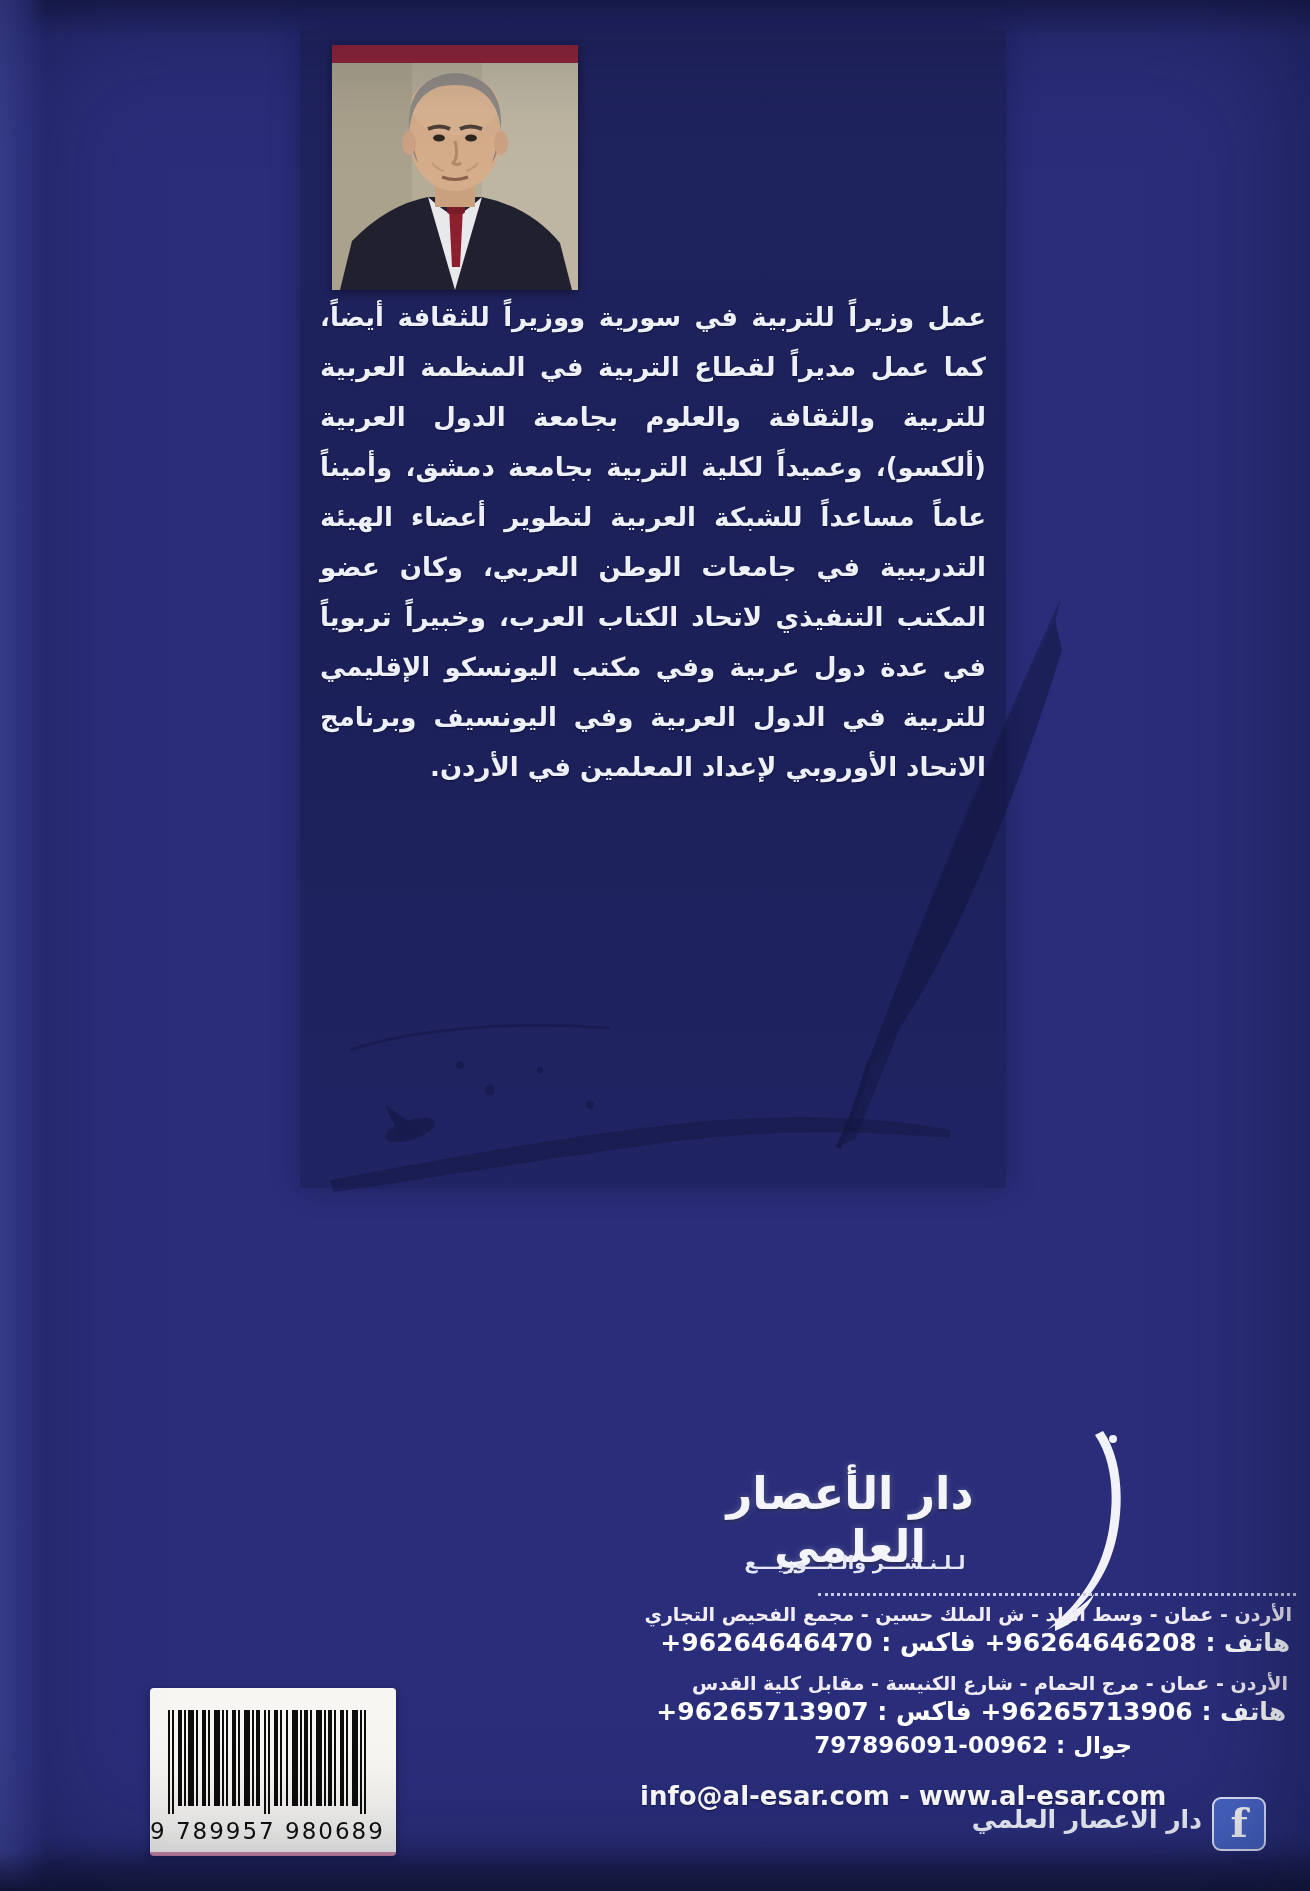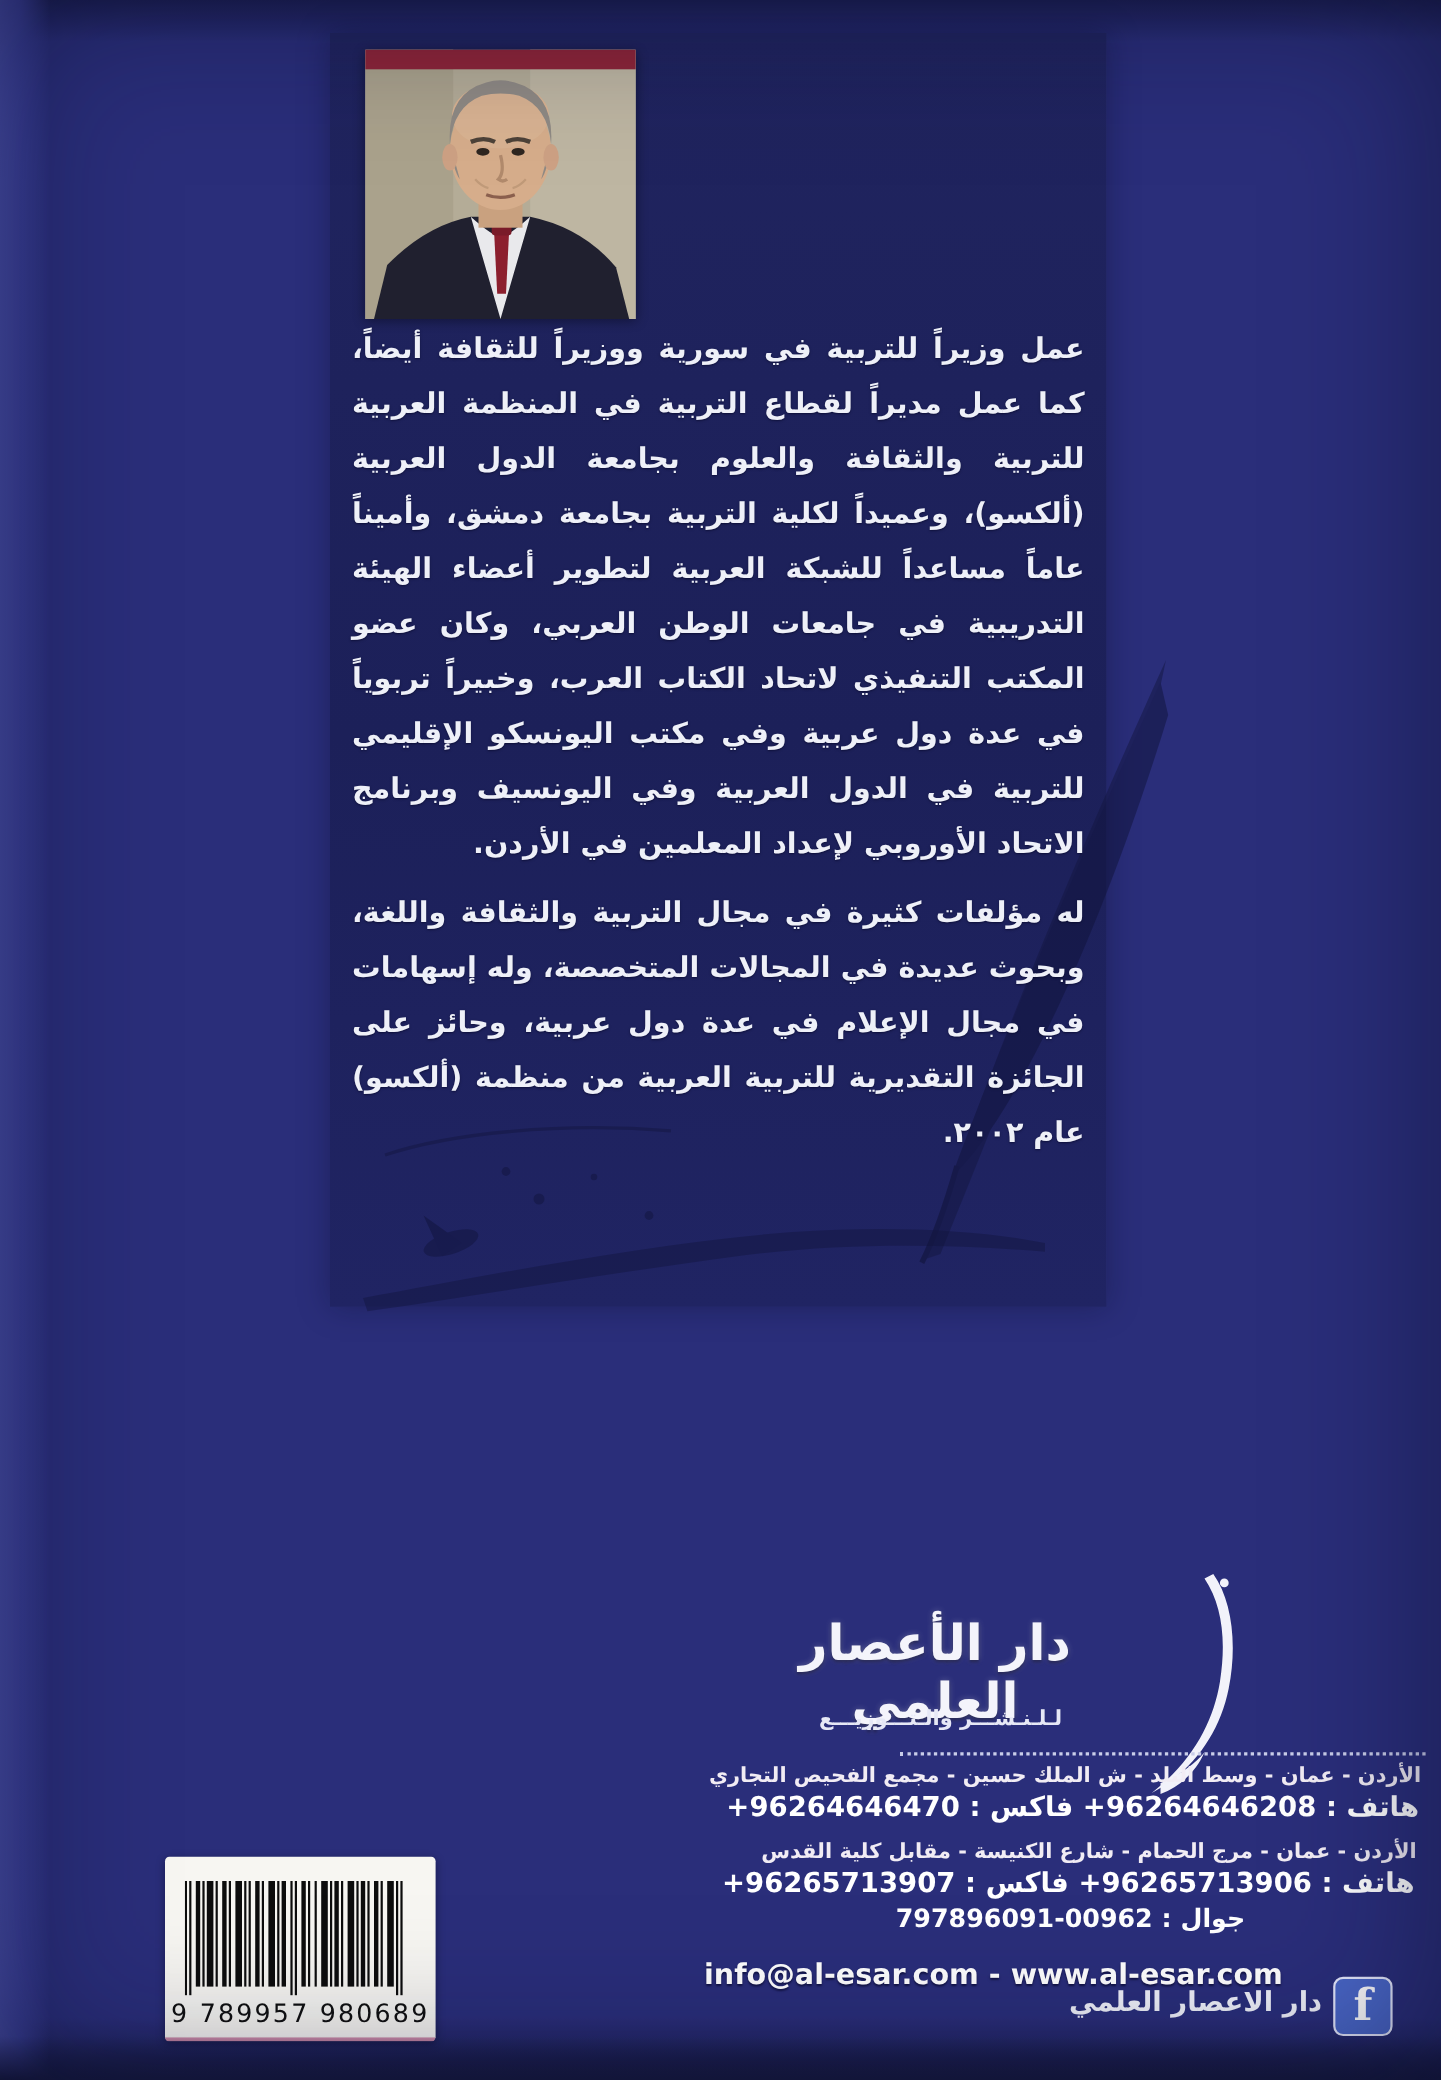--- a/index.html
+++ b/index.html
@@ -86,21 +86,21 @@
   }
 
   .barcode{
     position:absolute;left:150px;top:1688px;width:246px;height:164px;
     background:#f7f6f2;border-radius:4px;
     border-bottom:4px solid #d68fae;
     box-shadow:0 2px 8px rgba(0,0,20,.4);
   }
   .barcode svg{position:absolute;left:18px;top:22px;}
   .barcode-num{
-    position:absolute;left:0;bottom:8px;width:100%;text-align:center;
+    position:absolute;left:0;bottom:8px;width:100%;text-align:left;
     color:#101010;font-size:23px;letter-spacing:2px;
     font-family:"DejaVu Sans",sans-serif;
   }
 </style>
 </head>
 <body>
 
 <div class="cover">
   <div class="edge-left"></div>
 
@@ -155,21 +155,20 @@
       <path d="M123,96 Q127,112 121,118 Q125,121 129,118" stroke="#b18a6c" stroke-width="3" fill="none"></path>
       <path d="M110,132 Q123,137 136,132" stroke="#8a5f4d" stroke-width="3" fill="none"></path>
       <path d="M100,118 Q105,124 112,126" stroke="#c09a79" stroke-width="2" fill="none"></path>
       <path d="M146,118 Q141,124 134,126" stroke="#c09a79" stroke-width="2" fill="none"></path>
     </svg>
   </div>
 
 
   <div class="bio-text">
     <p>عمل وزيراً للتربية في سورية ووزيراً للثقافة أيضاً، كما عمل مديراً لقطاع التربية في المنظمة العربية للتربية والثقافة والعلوم بجامعة الدول العربية (ألكسو)، وعميداً لكلية التربية بجامعة دمشق، وأميناً عاماً مساعداً للشبكة العربية لتطوير أعضاء الهيئة التدريبية في جامعات الوطن العربي، وكان عضو المكتب التنفيذي لاتحاد الكتاب العرب، وخبيراً تربوياً في عدة دول عربية وفي مكتب اليونسكو الإقليمي للتربية في الدول العربية وفي اليونسيف وبرنامج الاتحاد الأوروبي لإعداد المعلمين في الأردن.</p>
-    <p>له مؤلفات كثيرة في مجال التربية والثقافة واللغة، وبحوث عديدة في المجالات المتخصصة، وله إسهامات في مجال الإعلام في عدة دول عربية، وحائز على الجائزة التقديرية للتربية العربية من منظمة (ألكسو) عام ٢٠٠٢.</p>
   </div>
 
   <div class="publisher">
     <svg class="pub-emblem" viewBox="0 0 115 215">
       <path d="M78,6 C95,30 100,70 92,110 C84,150 60,185 22,205 C60,175 78,140 84,104 C90,66 86,34 70,10 Z" fill="#f2f2fa"></path>
       <path d="M30,196 C45,190 60,180 70,168 C62,186 48,199 30,206 Z" fill="#f2f2fa"></path>
       <circle cx="88" cy="14" r="4" fill="#f2f2fa"></circle>
     </svg>
     <div class="pub-logo">دار الأعصار العلمي</div>
     <div class="pub-subtitle">لـلـنـشـــر والـتـــوزيـــع</div>

